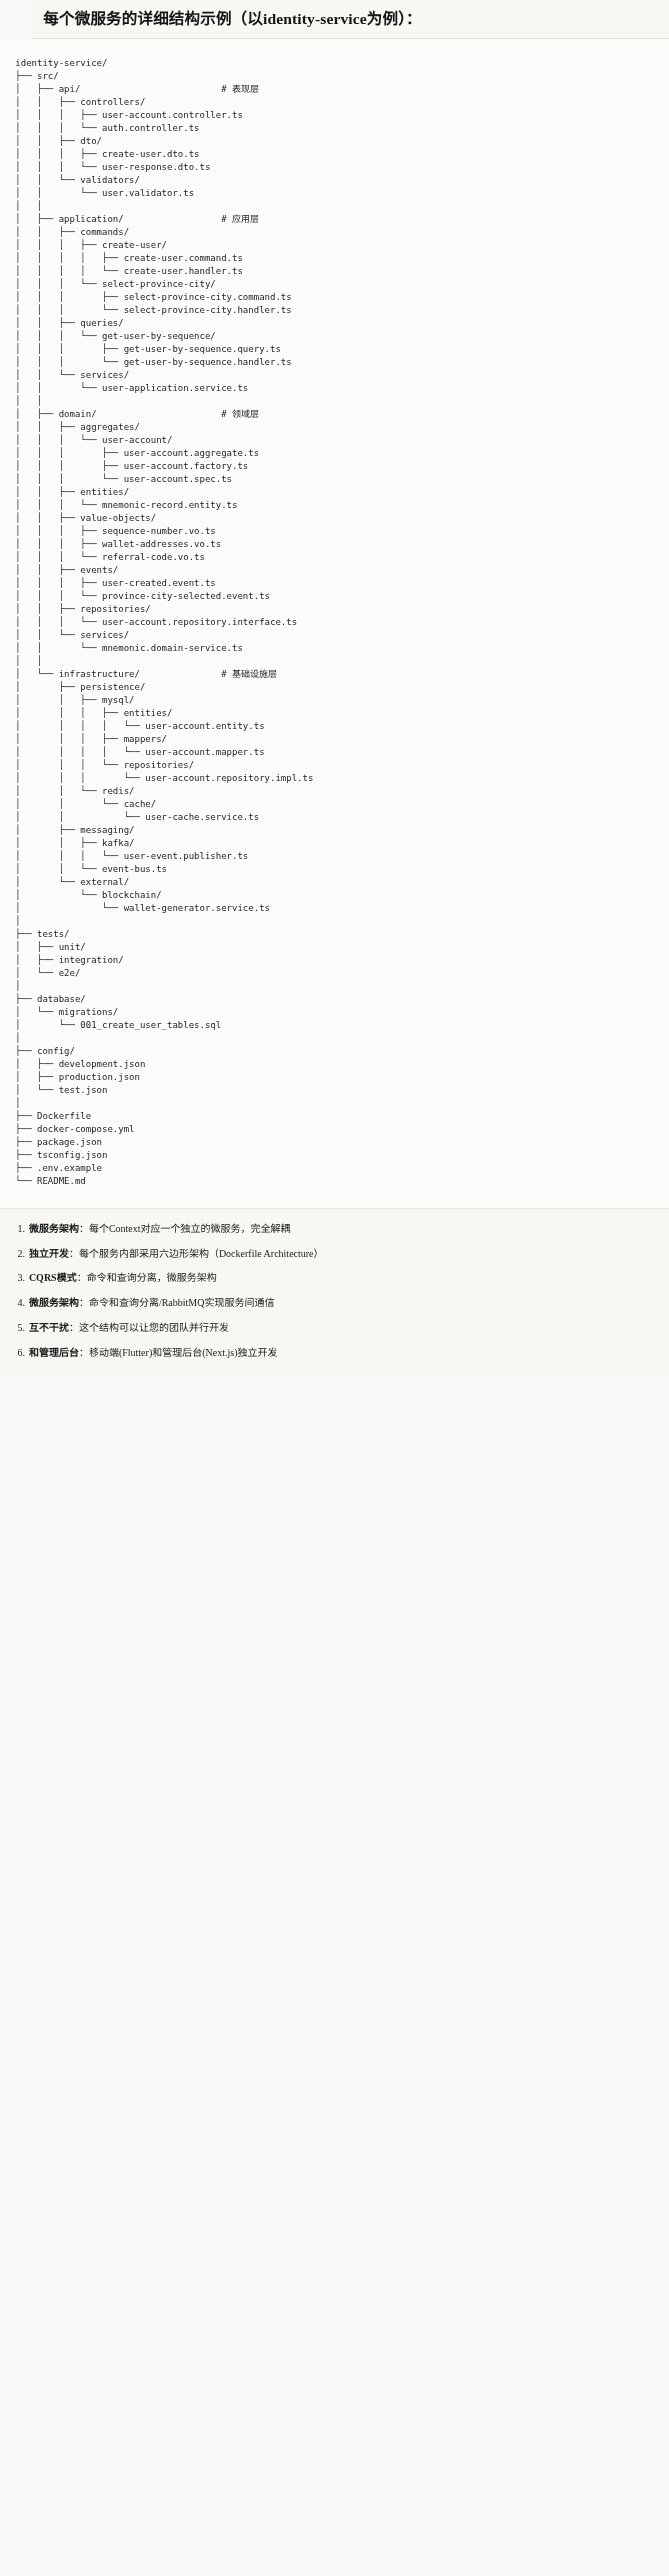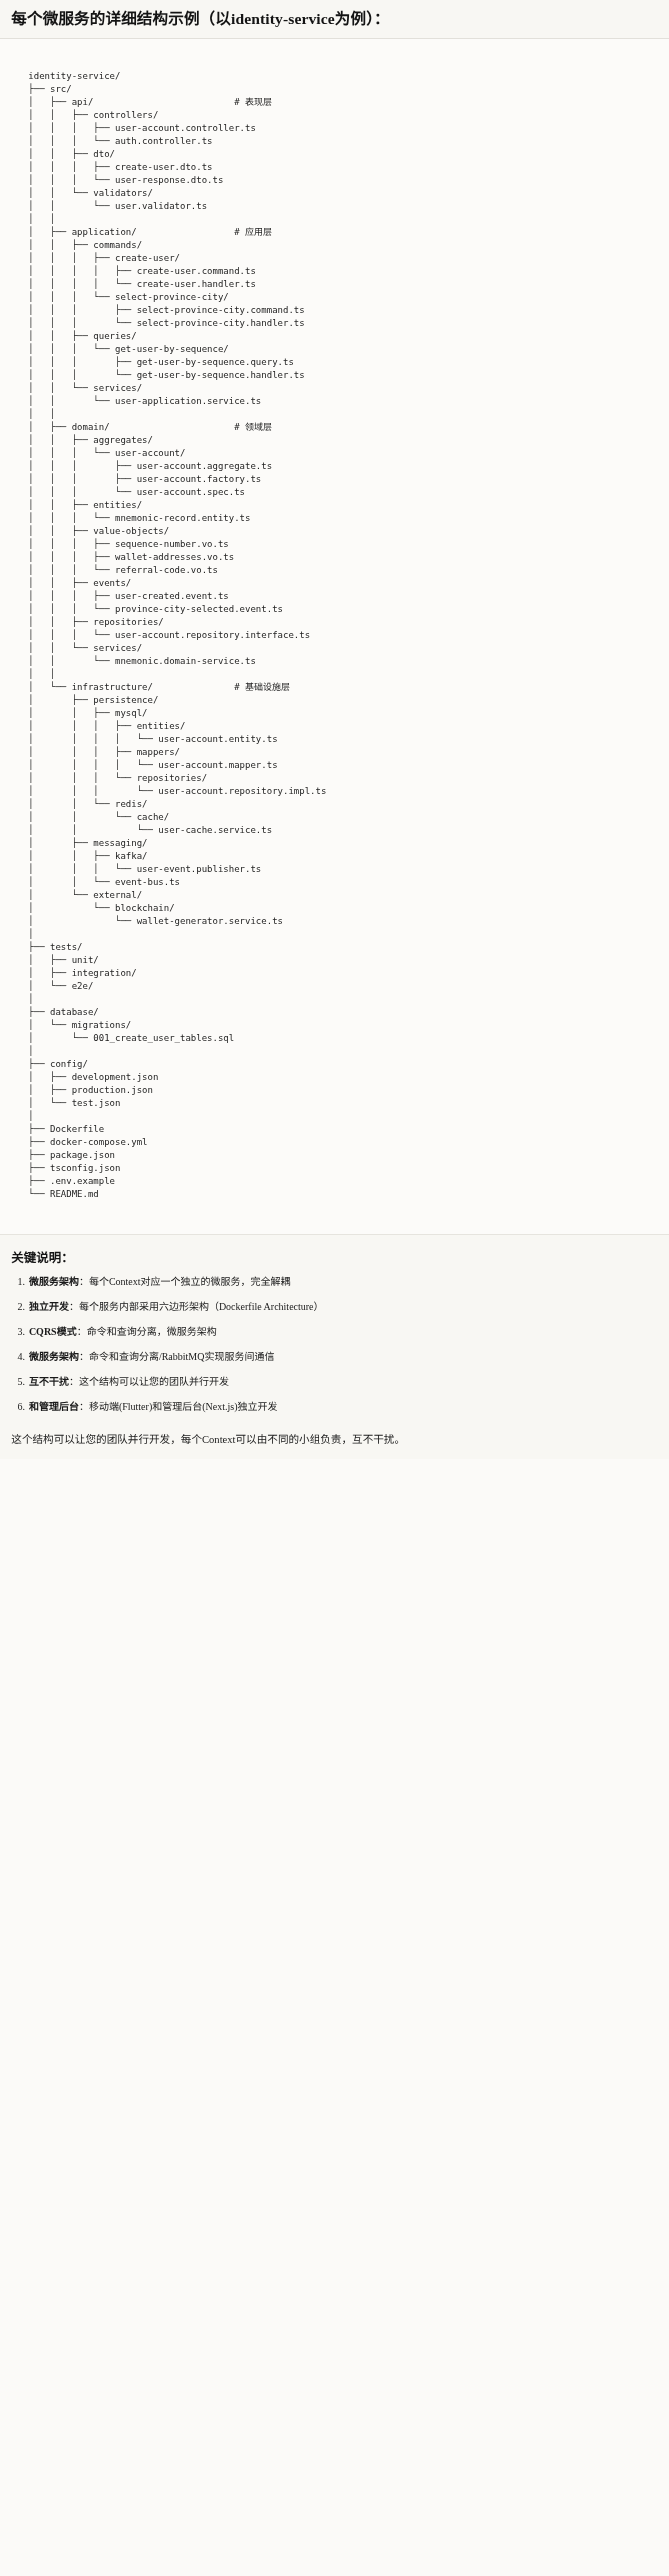--- a/index.html
+++ b/index.html
@@ -18,39 +18,40 @@
     width: 669px;
     box-sizing: border-box;
     background: #fbfaf8;
   }
   
   .header-band {
     background: #f8f7f3;
     border-bottom: 0.6px solid #e2e0da;
     padding: 8.8px 11.3px 10px 11.3px;
     box-sizing: border-box;
+    margin-left: 32px;
   }
   .header-title {
     font-family: "Liberation Serif", serif;
     font-weight: bold;
     font-size: 15.6px;
     line-height: 1.25;
     letter-spacing: 0.1px;
     color: #141414;
     margin: 0;
   }
   
   .tree-block {
     background: #fcfbf9;
     padding: 13.8px 11.3px 16.3px 11.3px;
     box-sizing: border-box;
     border-bottom: 0.6px solid #e6e4de;
   }
   pre.tree {
-    margin: 17px;
+    margin: 4px;
     font-family: "DejaVu Sans Mono", "Liberation Mono", monospace;
     font-size: 9px;
     line-height: 13px;
     color: #232323;
     white-space: pre;
     letter-spacing: 0px;
     tab-size: 4;
   }
   
   .notes-band {
@@ -188,27 +189,25 @@
 <span>│</span>
 <span>├── Dockerfile</span>
 <span>├── docker-compose.yml</span>
 <span>├── package.json</span>
 <span>├── tsconfig.json</span>
 <span>├── .env.example</span>
 <span>└── README.md</span></pre>
   </div>
 
   <div class="notes-band">
-    <h2 class="notes-title">关键说明：</h2>
     <ol class="notes">
         <li><b>微服务架构</b><span>：每个Context对应一个独立的微服务，完全解耦</span></li>
         <li><b>独立开发</b><span>：每个服务内部采用六边形架构（Dockerfile Architecture）</span></li>
         <li><b>CQRS模式</b><span>：命令和查询分离，微服务架构</span></li>
         <li><b>微服务架构</b><span>：命令和查询分离/RabbitMQ实现服务间通信</span></li>
         <li><b>互不干扰</b><span>：这个结构可以让您的团队并行开发</span></li>
         <li><b>和管理后台</b><span>：移动端(Flutter)和管理后台(Next.js)独立开发</span></li>
       </ol>
   </div>
 
-  <p class="footer-note">这个结构可以让您的团队并行开发，每个Context可以由不同的小组负责，互不干扰。</p>
 
 </div>
 
 
 </body></html>

